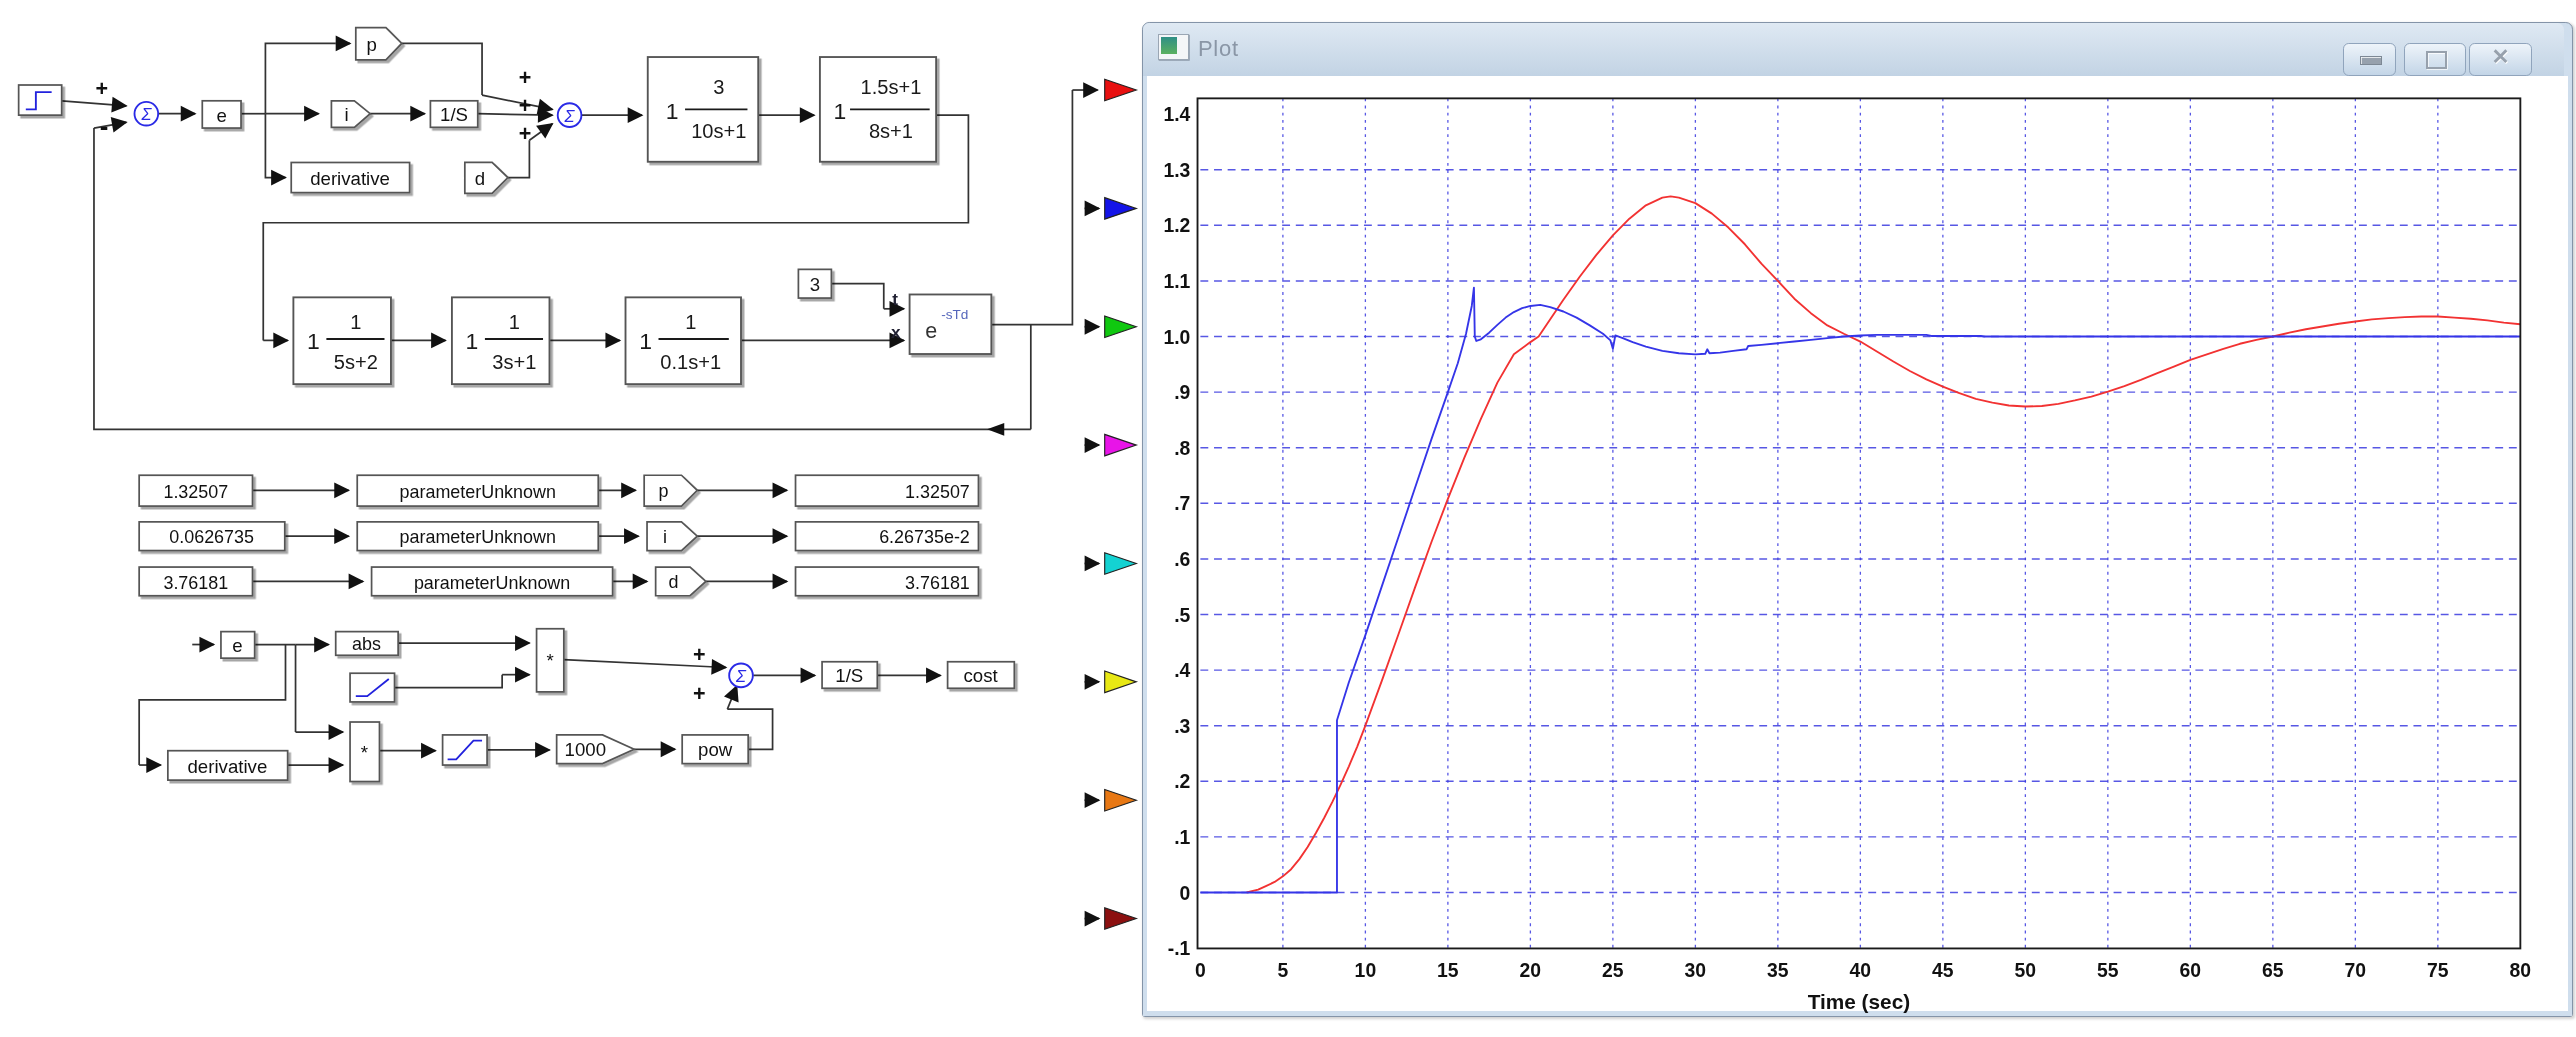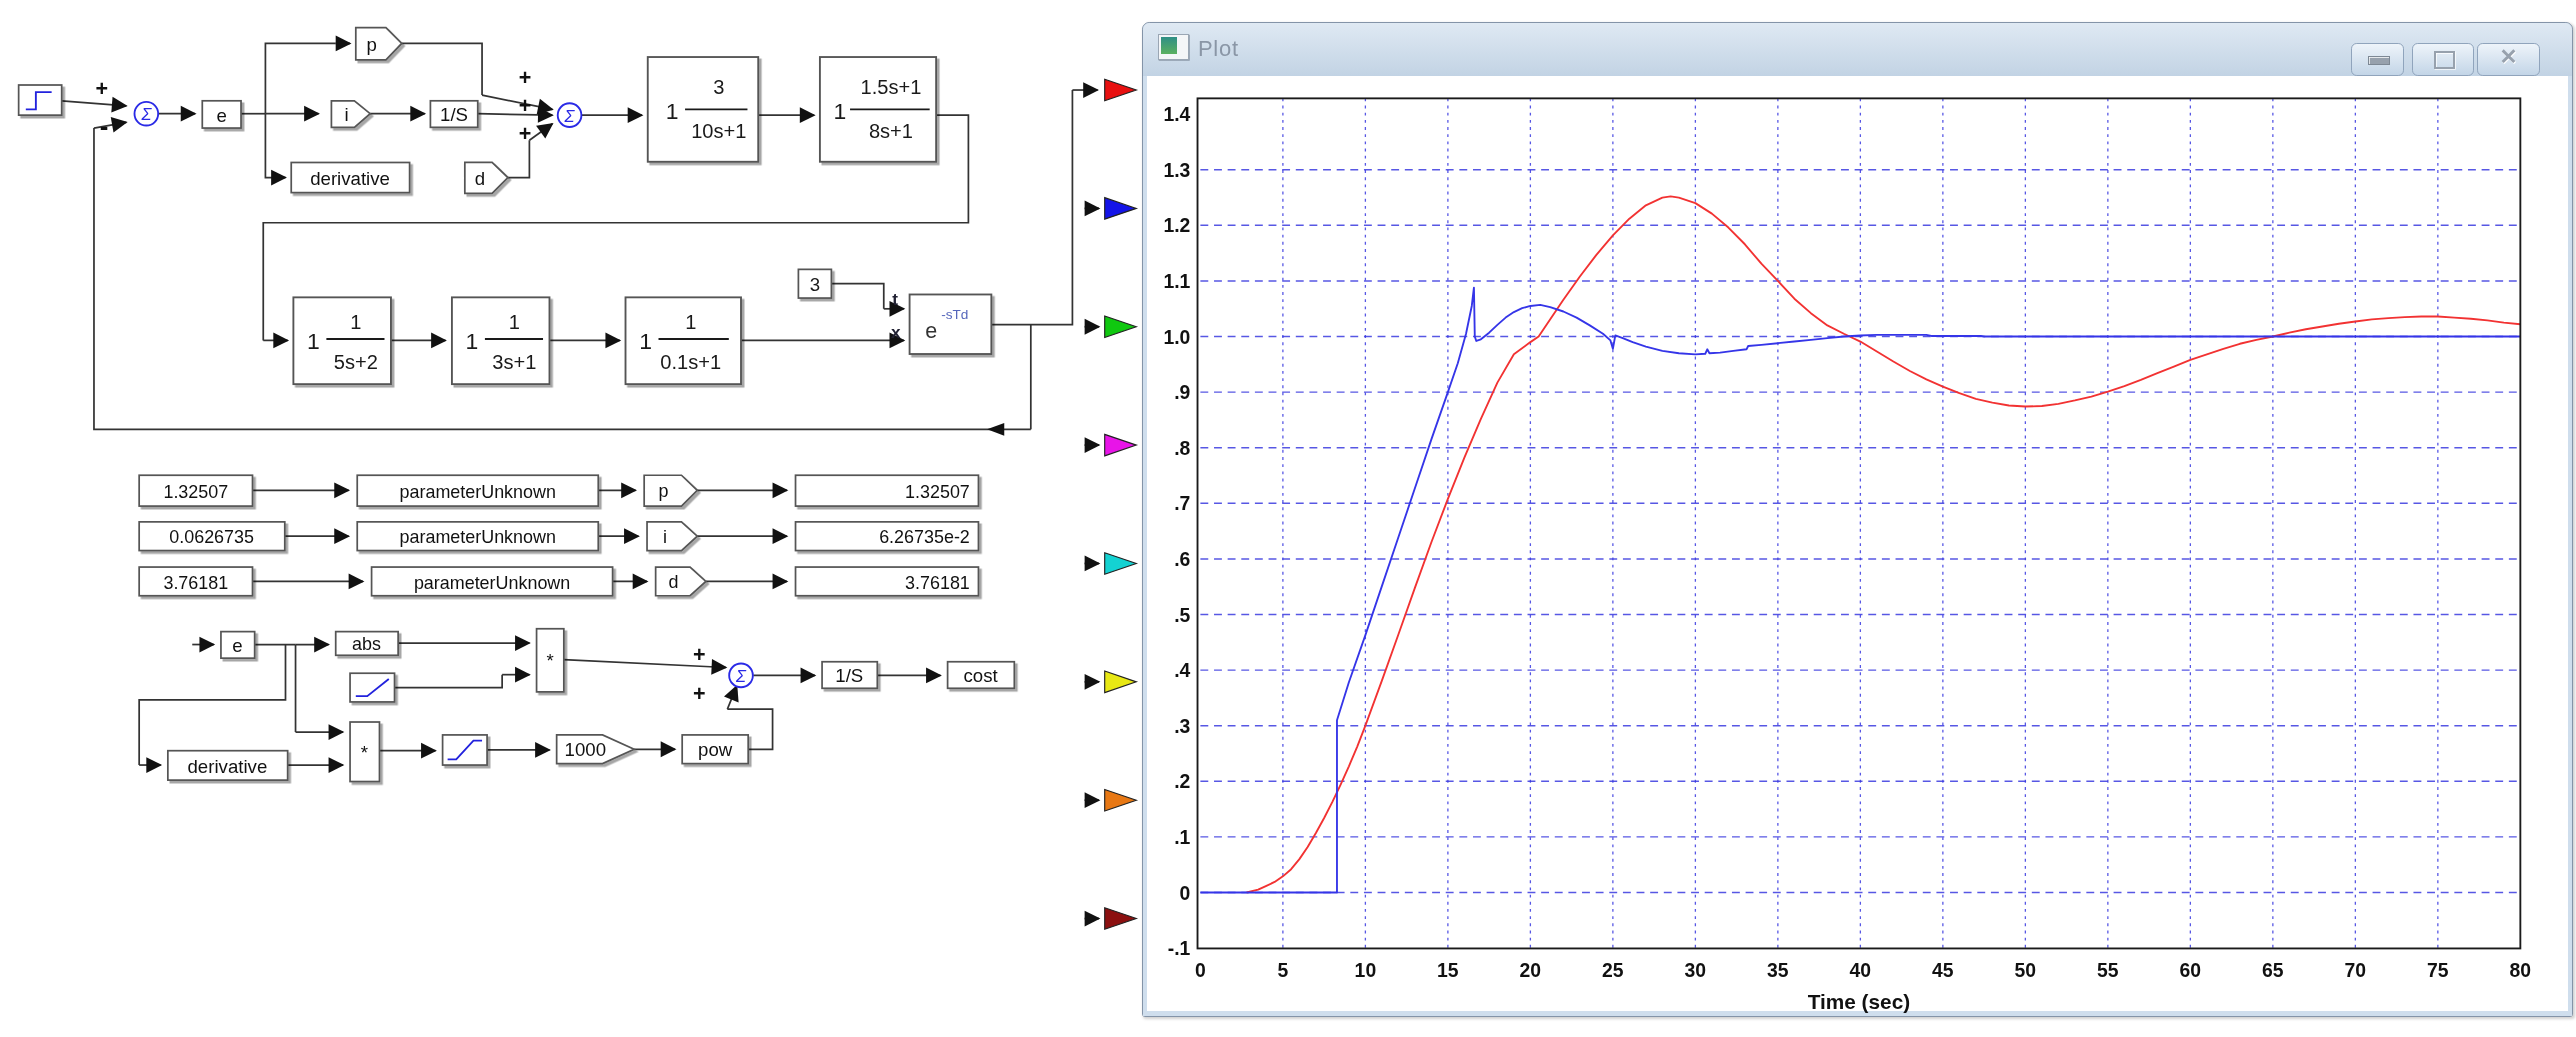--- a/index.html
+++ b/index.html
@@ -4,21 +4,21 @@
 <style>
   html,body{margin:0;padding:0;background:#ffffff;}
   #stage{position:relative;width:2576px;height:1038px;background:#ffffff;overflow:hidden;
          font-family:"Liberation Sans", sans-serif;}
   svg text{font-family:"Liberation Sans", sans-serif;}
 
   
   #plot-window{position:absolute;left:1142px;top:21.5px;width:1429px;height:993px;
     background:#cfdeed;border:0.7px solid #8494a8;border-radius:7.2px 7.2px 2.9px 2.9px;
     box-shadow:1.4px 1.4px 2.9px rgba(0,0,0,0.18);}
-  #title-bar{position:absolute;left:0;top:0;right:0;height:53px;
+  #title-bar{position:absolute;left:0;top:0;right:8px;height:53px;
     background:linear-gradient(#dfe9f3,#c2d3e4);border-bottom:0.7px solid #a5b8cc;
     border-radius:6.5px 6.5px 0 0;}
   #win-icon{position:absolute;left:15px;top:11.5px;width:29px;height:24.4px;background:#f4f6f8;
     border:1.4px solid #9aa6b4;box-shadow:0.7px 0.7px 0 #8894a4;}
   #win-icon .pane{position:absolute;left:2.2px;top:2.2px;width:16px;height:17px;
     background:linear-gradient(#2f8f86,#5ab060);}
   #win-title{position:absolute;left:55px;top:13px;font-size:22px;color:#8a96a6;letter-spacing:0.7px;}
   .win-btn{position:absolute;top:20px;height:33px;border:1.4px solid #90a4bc;border-radius:5.7px;
     background:linear-gradient(#eef4fa,#c3d5e7);box-sizing:border-box;}
   #btn-min{right:168px;width:53px;}

